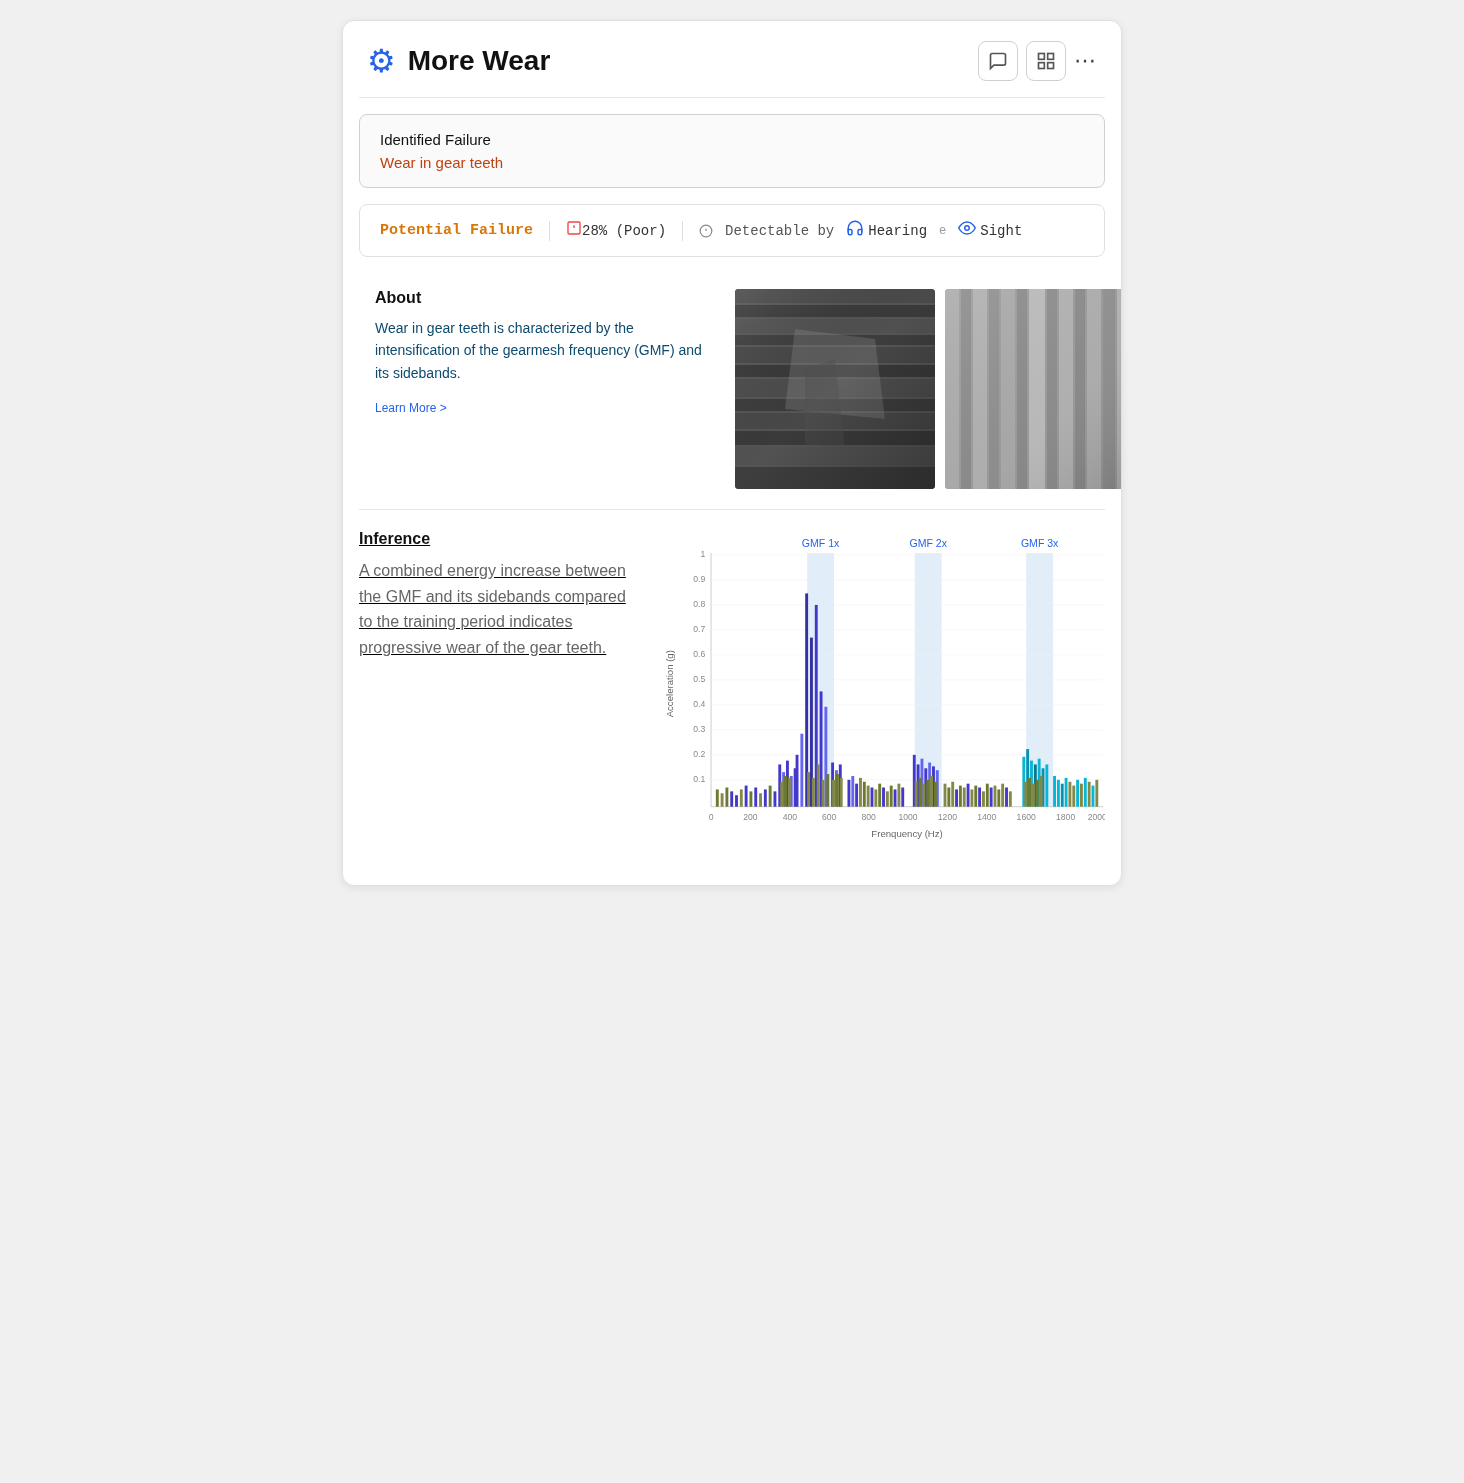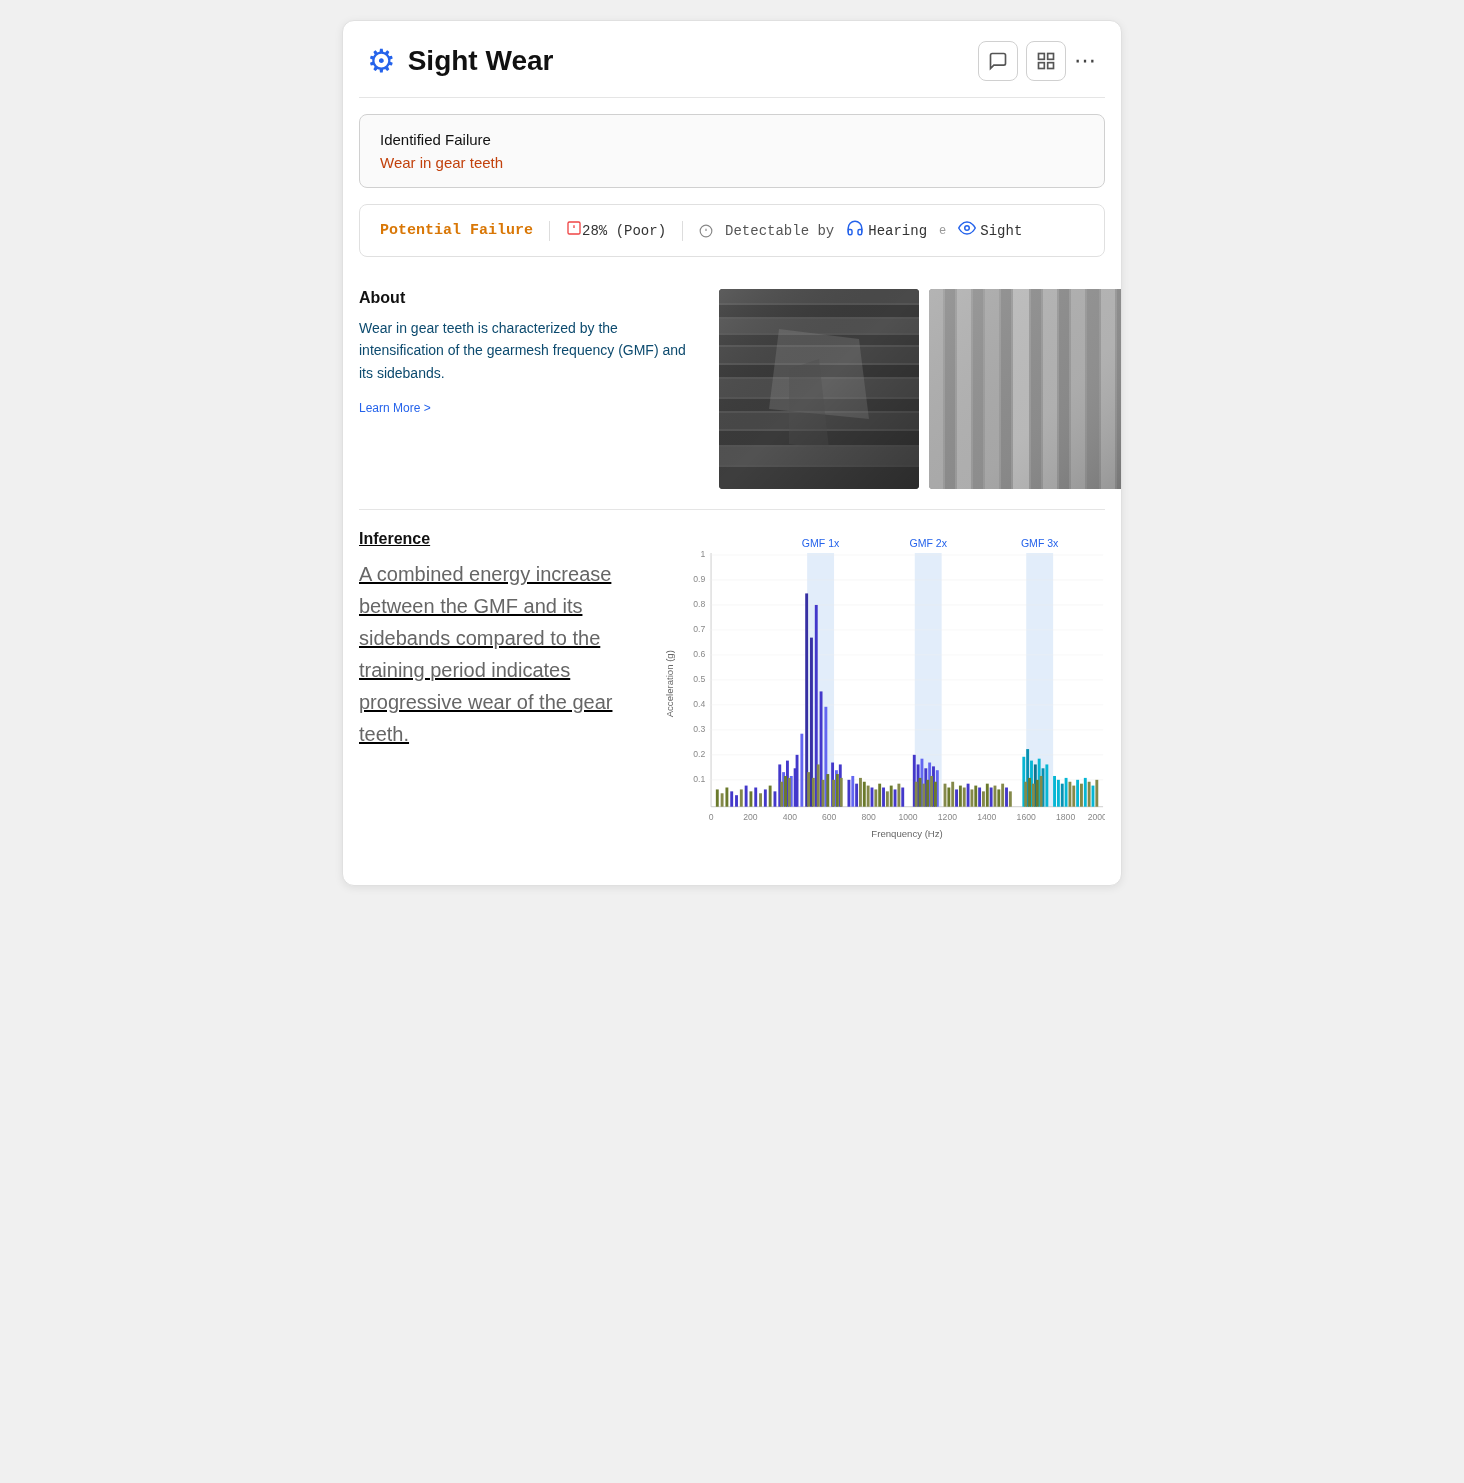--- a/index.html
+++ b/index.html
@@ -139,21 +139,21 @@
     .detect-icon {
       font-size: 16px;
     }
     .hearing-icon { color: #2563eb; }
     .sight-icon { color: #2563eb; }
     .sense-sep {
       font-size: 12px;
       color: #999;
     }
     .about-section {
-      margin: 0 16px;
+      margin: 0 32px;
       padding: 16px 0 20px 0;
       display: flex;
       gap: 20px;
       align-items: flex-start;
     }
     .about-text {
       flex: 0 0 340px;
     }
     .about-title {
       font-size: 16px;
@@ -213,41 +213,41 @@
       flex: 0 0 280px;
       text-decoration: underline;
     }
     .inference-title {
       font-size: 16px;
       font-weight: 700;
       color: #111;
       margin-bottom: 10px;
     }
     .inference-desc {
-      font-size: 20px;
+      font-size: 16px;
       color: #666;
       line-height: 1.6;
     }
     .chart-area {
       flex: 1;
       position: relative;
     }
     .chart-svg {
       width: 100%;
     }
   </style>
 </head>
 <body>
 
 <div class="card">
 
   <div class="header">
     <div class="header-left">
       <div class="gear-icon-wrap">⚙</div>
-      <h1 class="header-title">Sight Wear</h1>
+      <h1 class="header-title">More Wear</h1>
     </div>
     <div class="header-actions">
       <button class="icon-btn">
         <svg width="20" height="20" viewBox="0 0 24 24" fill="none" stroke="#555" stroke-width="2">
           <path d="M21 15a2 2 0 0 1-2 2H7l-4 4V5a2 2 0 0 1 2-2h14a2 2 0 0 1 2 2z"></path>
         </svg>
       </button>
       <button class="icon-btn">
         <svg width="20" height="20" viewBox="0 0 24 24" fill="none" stroke="#555" stroke-width="2">
           <rect x="3" y="3" width="7" height="7"></rect>

